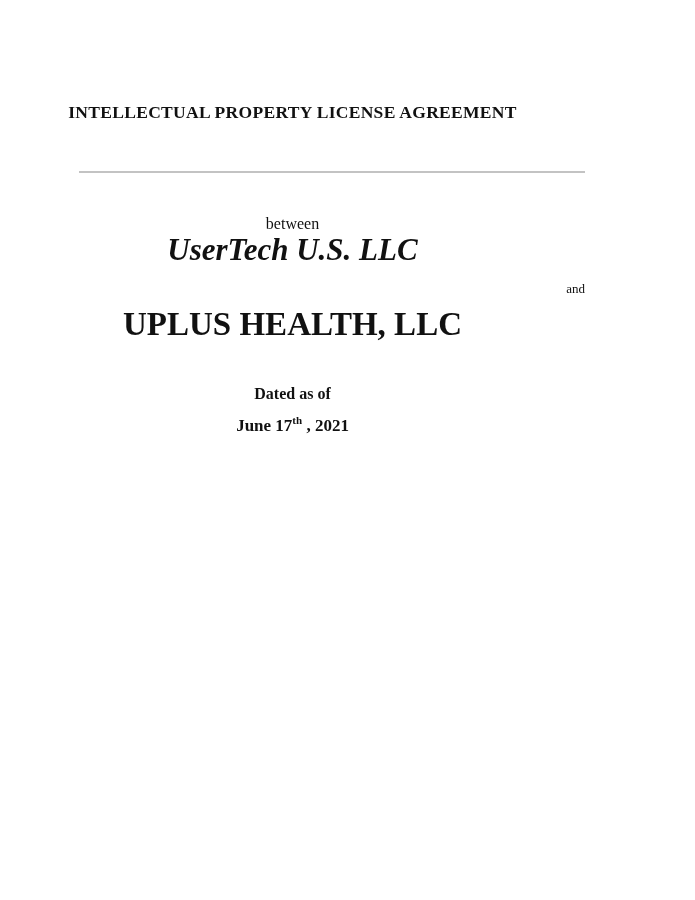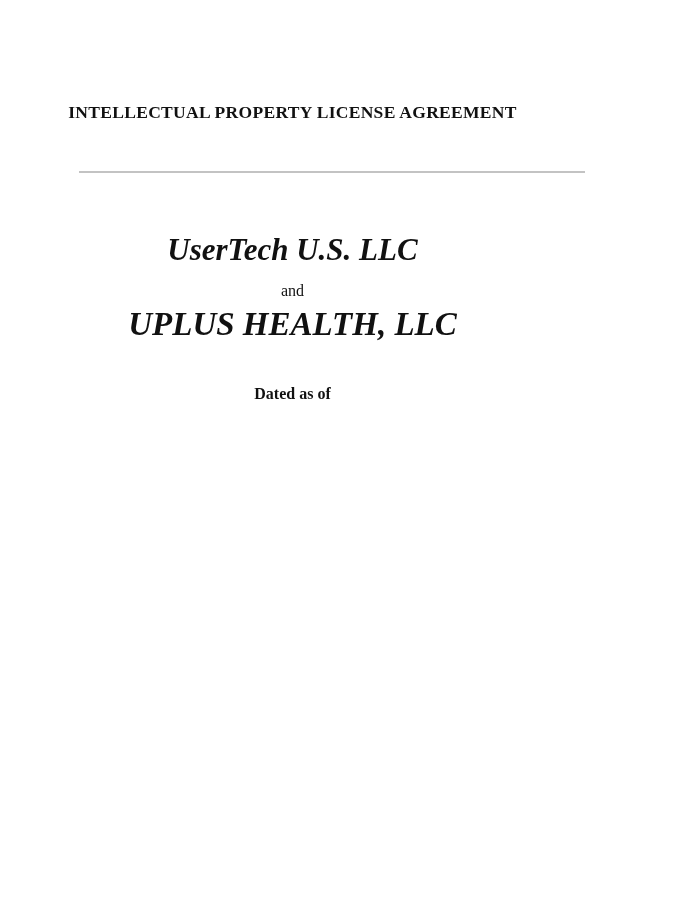--- a/index.html
+++ b/index.html
@@ -47,29 +47,29 @@
   }
   .party-1 {
     top: 233px;
     font-size: 31px;
     font-weight: bold;
     font-style: italic;
     line-height: 1.1;
   }
   .and-label {
     top: 282px;
-    font-size: 16px;
+    font-size: 13px;
     font-weight: normal;
     line-height: 1.1;
+    text-align: right;
   }
   .party-2 {
     top: 306px;
     font-size: 33px;
     font-weight: bold;
-    font-style: italic;
     line-height: 1.1;
   }
   .dated-label {
     top: 385px;
     font-size: 16px;
     font-weight: bold;
     line-height: 1.1;
   }
   .date-line {
     top: 417px;
@@ -85,23 +85,25 @@
 </style>
 </head>
 <body>
 
 <div class="page">
 
   <div class="centered doc-title">INTELLECTUAL PROPERTY LICENSE AGREEMENT</div>
 
   <div class="divider"></div>
 
+  <div class="centered between-label">between</div>
 
   <div class="centered party-1">UserTech U.S. LLC</div>
 
   <div class="centered and-label">and</div>
 
   <div class="centered party-2">UPLUS HEALTH, LLC</div>
 
   <div class="centered dated-label">Dated as of</div>
 
+  <div class="centered date-line"><span>June 17</span><sup>th</sup><span> , 2021</span></div>
 
 </div>
 
 </body></html>

